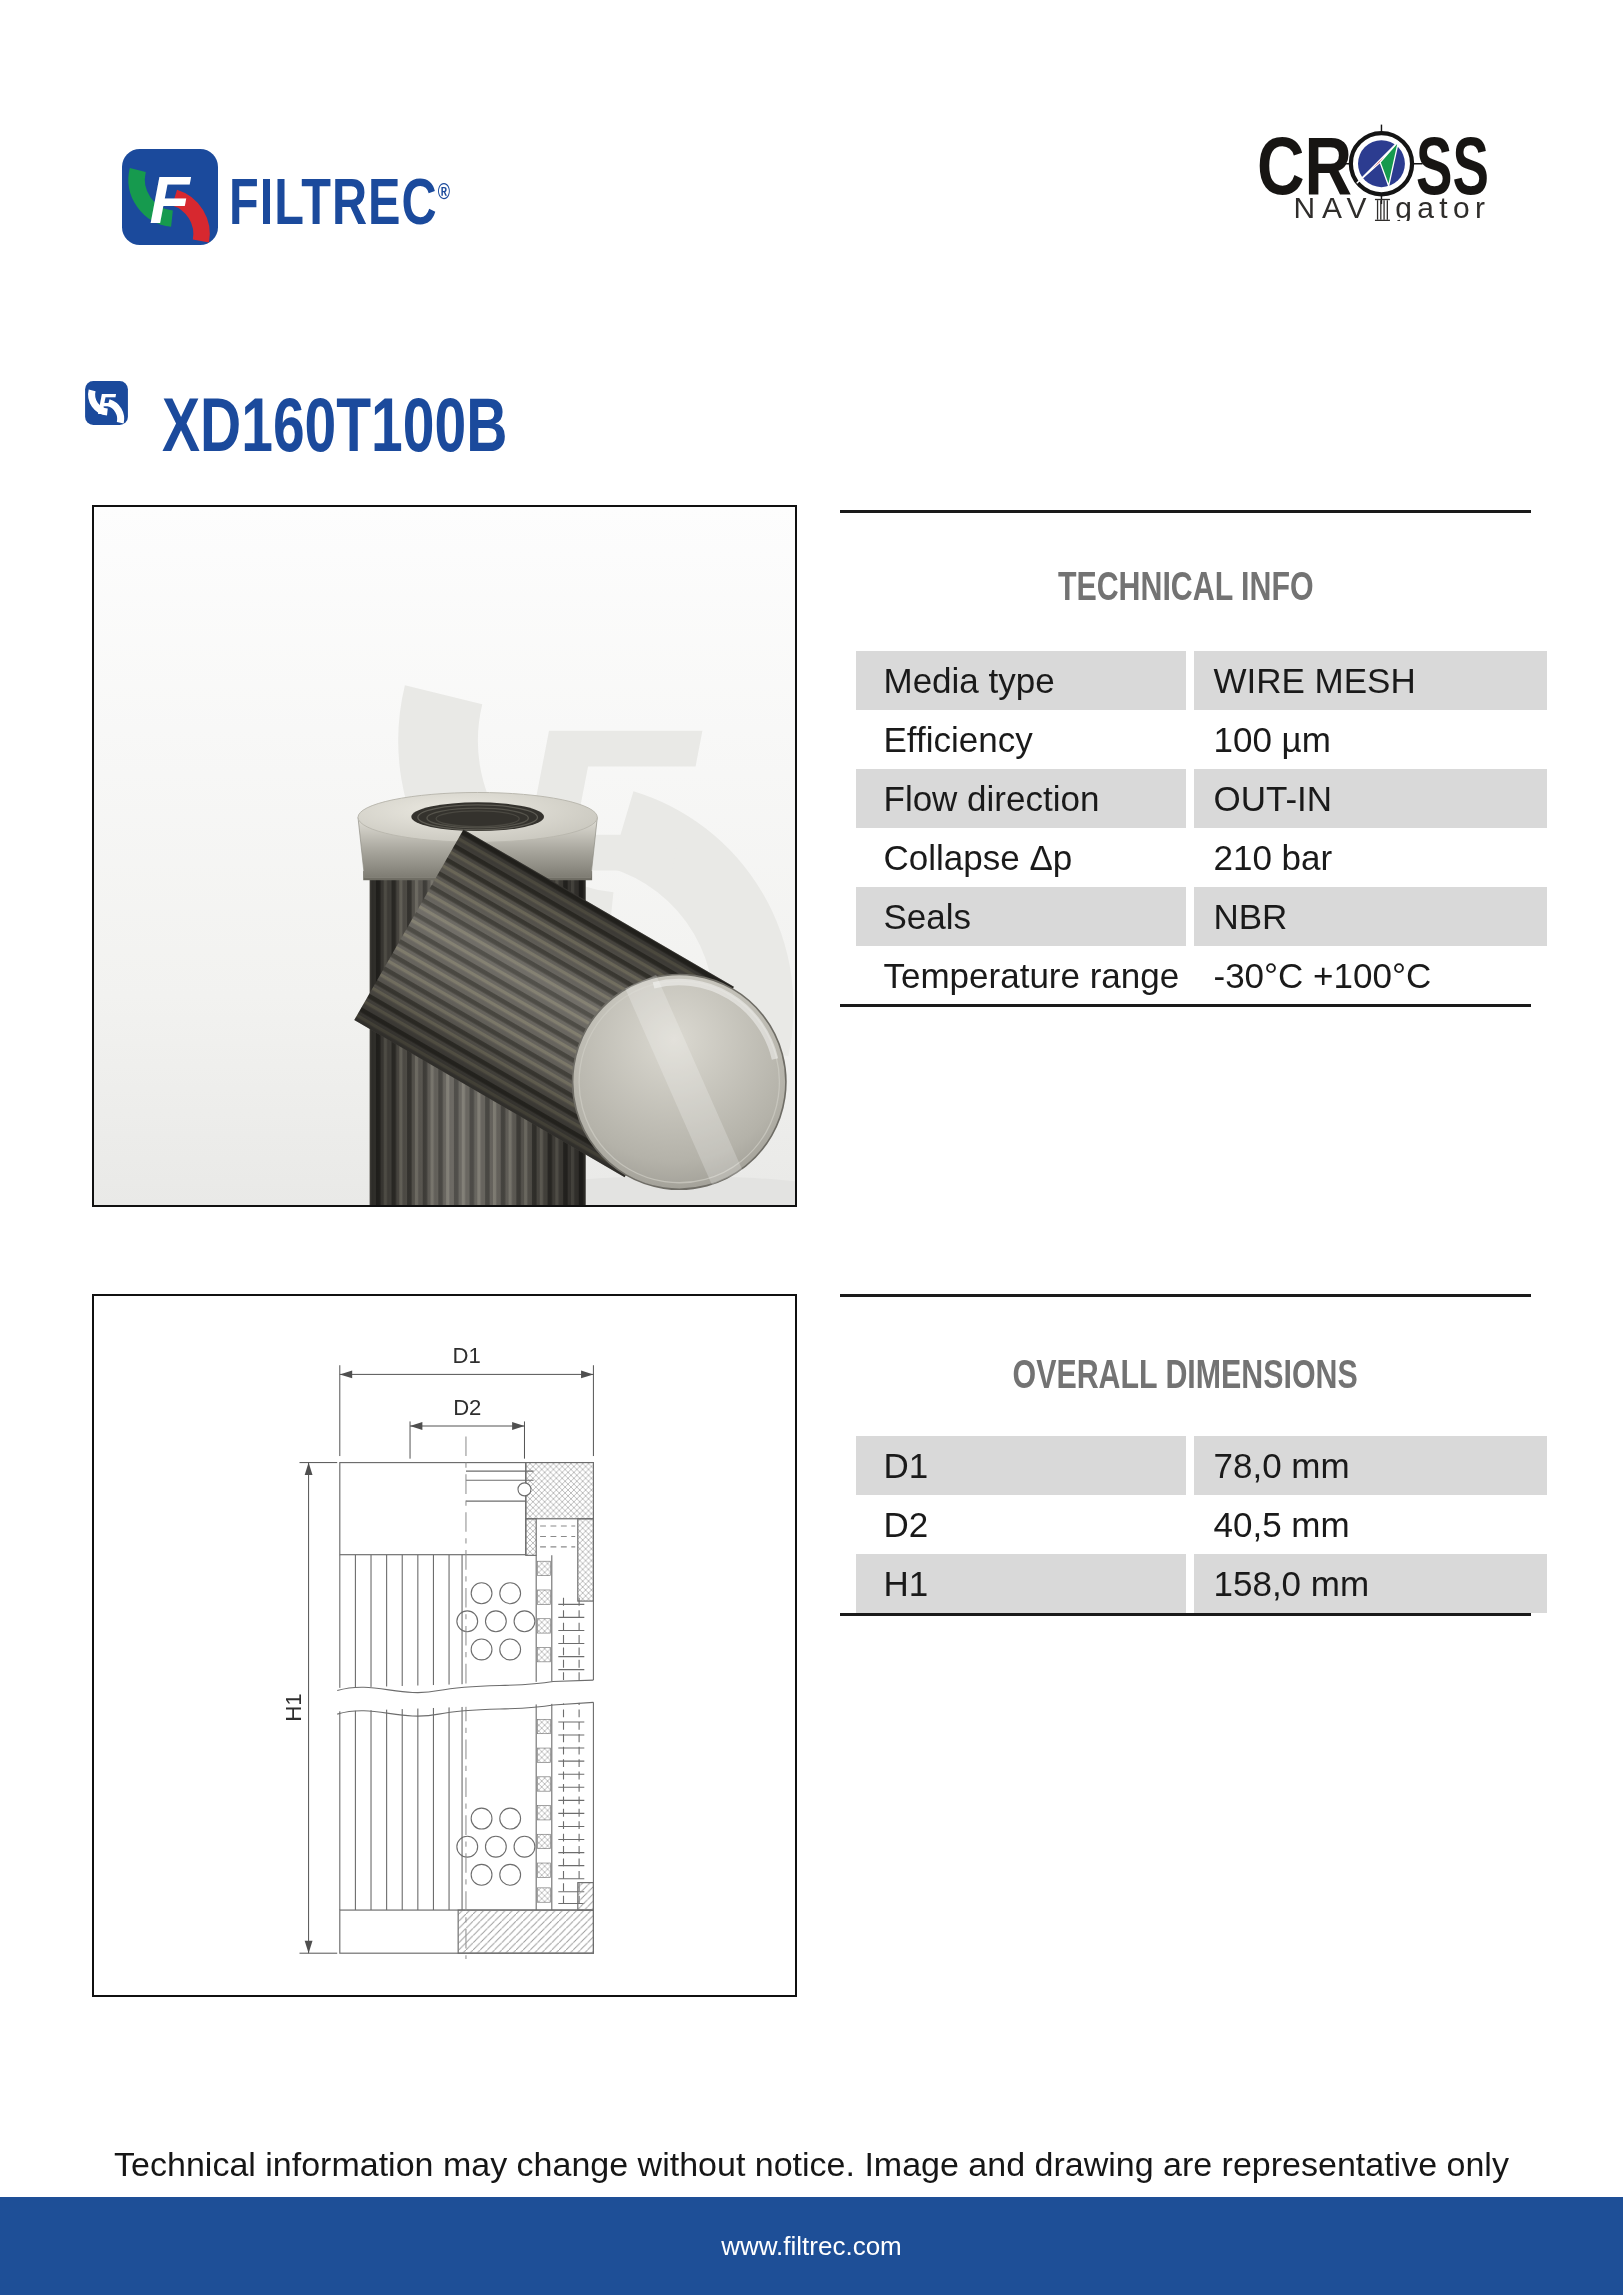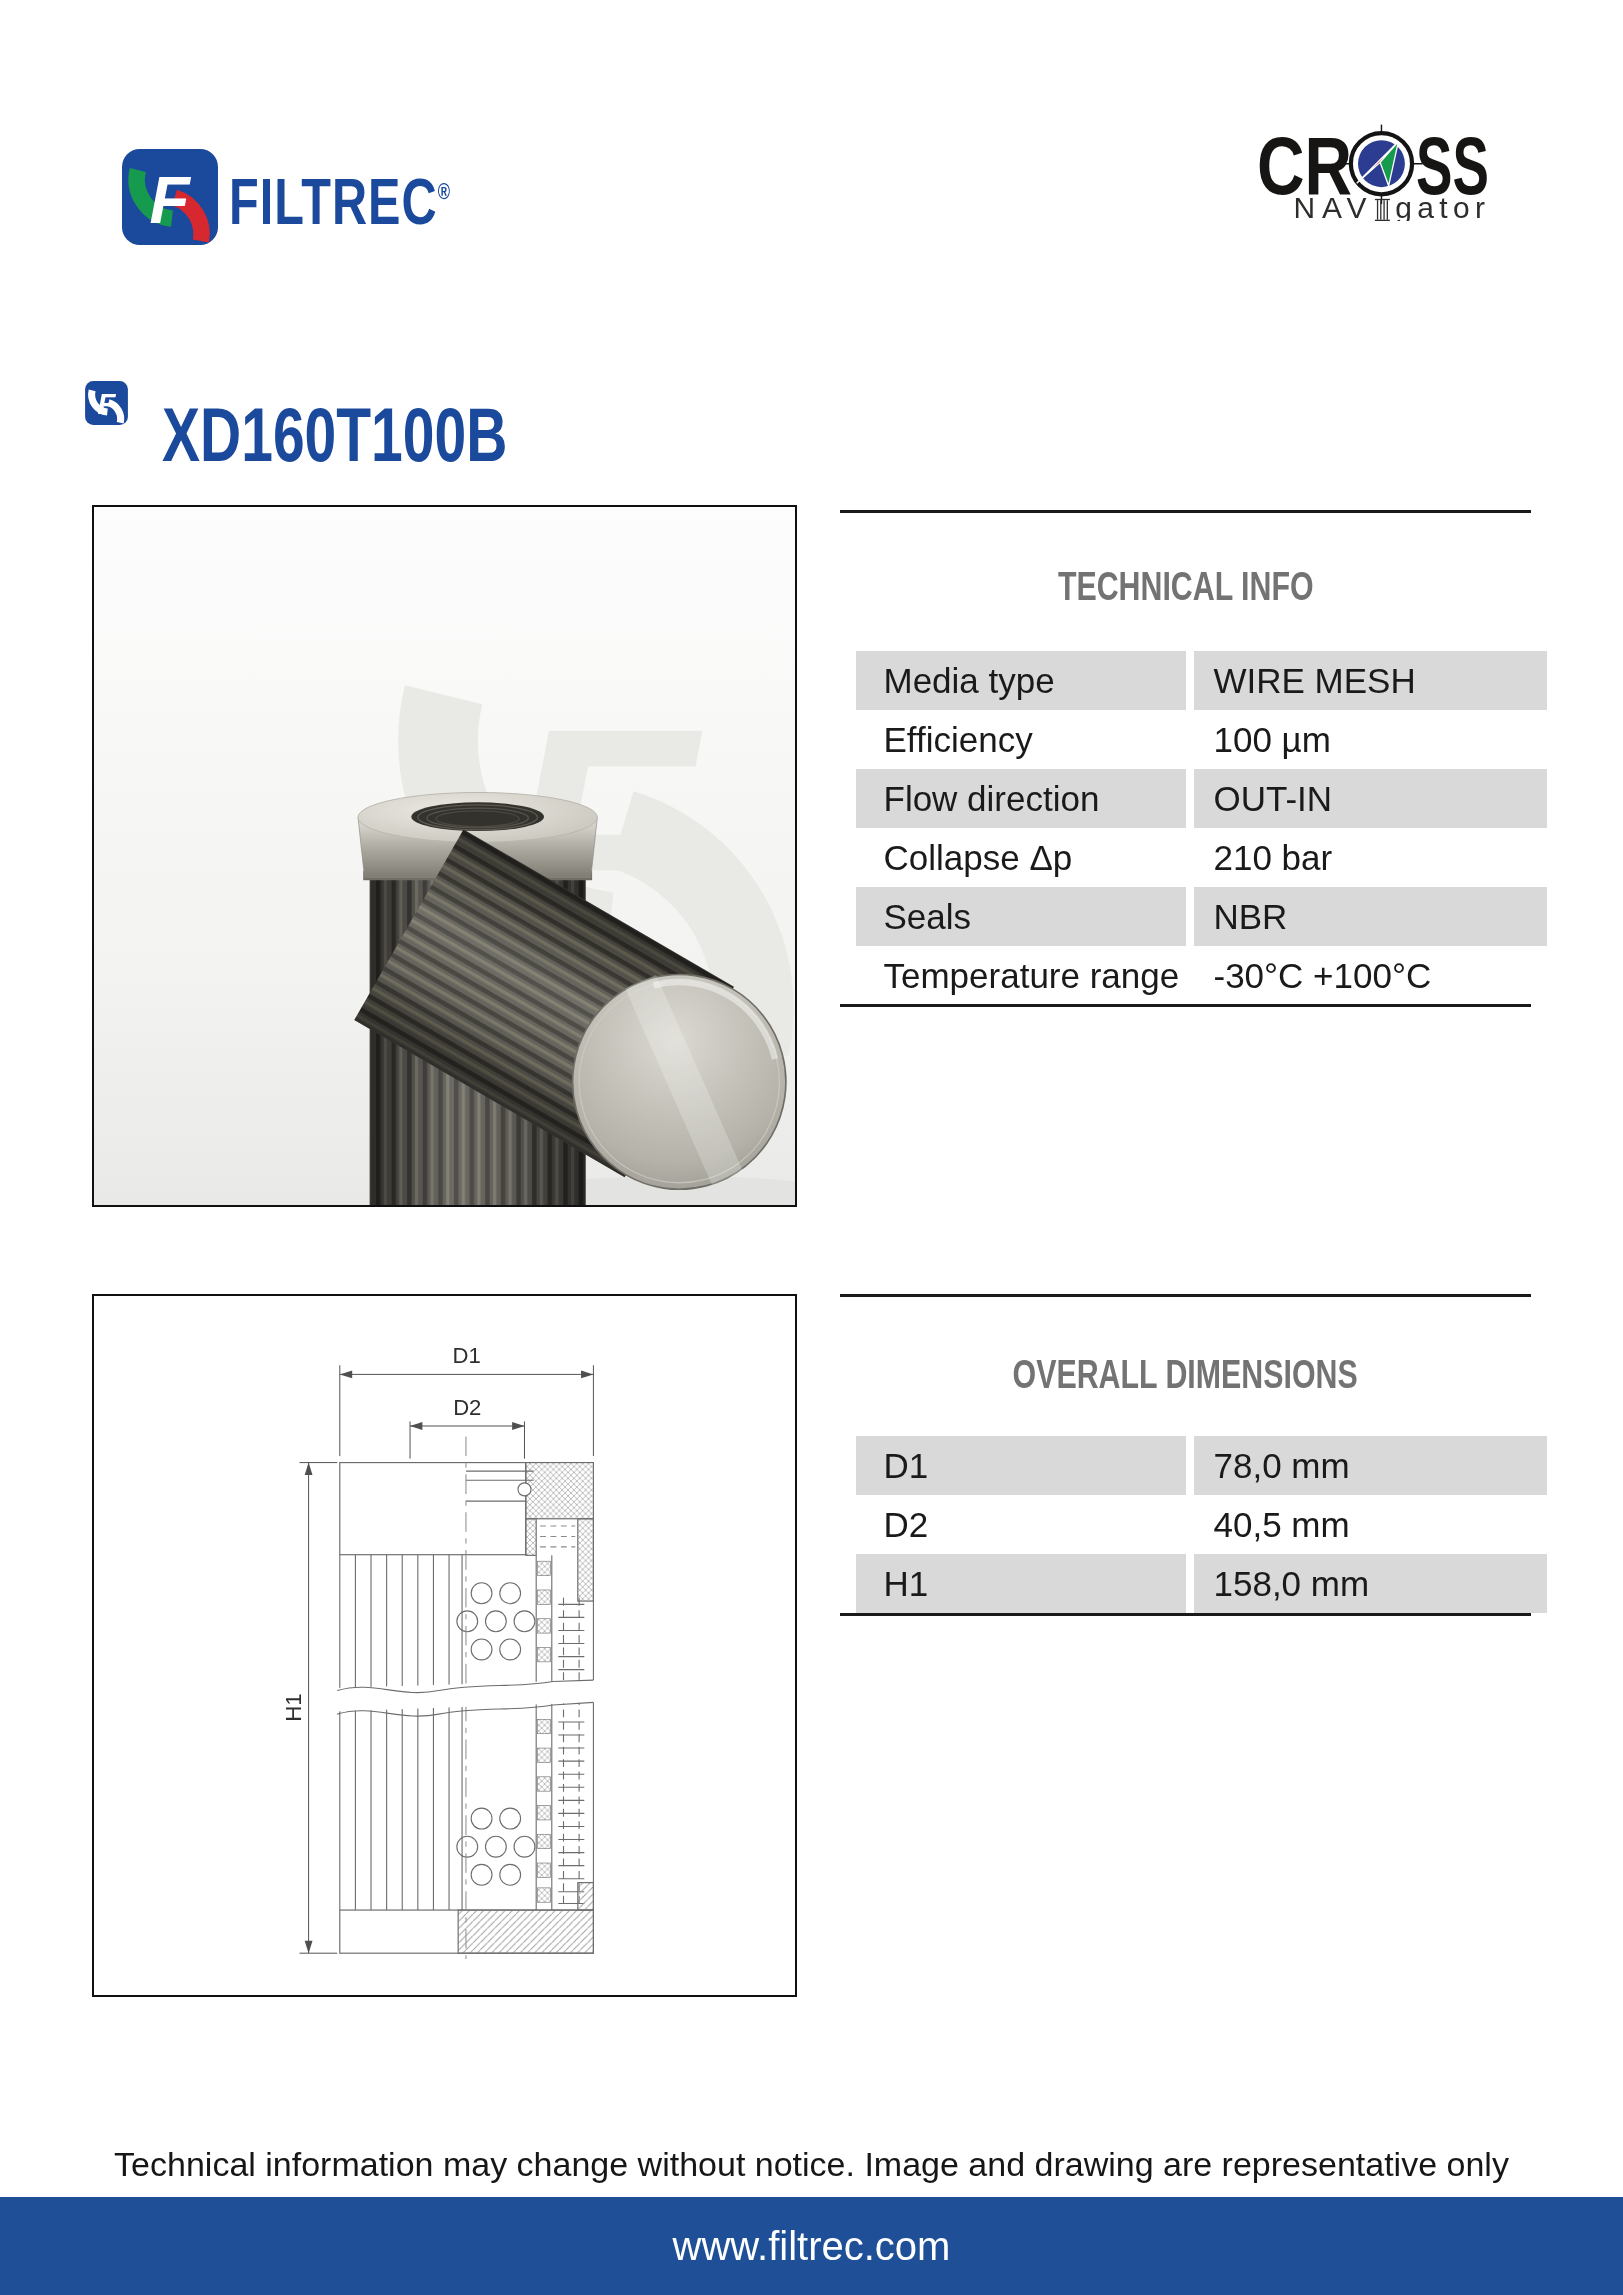--- a/index.html
+++ b/index.html
@@ -11,21 +11,21 @@
   .cond.left{transform:scaleX(0.76);transform-origin:left center;}
 
   
   .brand{position:absolute;left:122px;top:149px;display:flex;align-items:flex-start;gap:10.5px;}
   .brand .wordmark{margin-top:21px;font-size:64px;font-weight:bold;line-height:1;color:#1b4a9c;letter-spacing:1.3px;}
   .brand .reg{font-size:22px;vertical-align:25px;letter-spacing:0;}
   .cross-logo{position:absolute;left:1255px;top:122px;}
 
   
   .product-title{position:absolute;left:85px;top:381px;display:flex;align-items:flex-start;gap:34px;}
-  .product-title .code{margin-top:16px;font-size:76px;font-weight:bold;line-height:1;color:#1b4a9c;}
+  .product-title .code{margin-top:6px;font-size:76px;font-weight:bold;line-height:1;color:#1b4a9c;}
   .product-title .code .cond{transform:scaleX(0.75);transform-origin:left center;}
 
   
   .photo-box{position:absolute;left:92px;top:505px;width:701px;height:698px;border:2px solid #101010;background:#fbfbfa;}
   .drawing-box{position:absolute;left:92px;top:1294px;width:701px;height:699px;border:2px solid #101010;background:#ffffff;}
   .fit{width:100%;height:100%;display:block;}
 
   
   .section{position:absolute;left:840px;width:691px;}
   .section.tech{top:505px;height:504px;}
@@ -45,21 +45,21 @@
   .trow{display:grid;grid-template-columns:330px 353px;column-gap:7.9px;height:59px;}
   .trow .cell{height:100%;display:flex;align-items:center;font-size:35px;color:#1a1a1a;background:transparent;}
   .trow.odd .cell{background:#d9d9d9;}
   .cell.label{padding-left:27.5px;}
   .cell.value{padding-left:19.6px;}
 
   
   .disclaimer{position:absolute;left:0;right:0;top:2149px;text-align:center;
     font-size:34px;line-height:31px;color:#161616;}
   .footer-bar{position:absolute;left:0;top:2197px;width:100%;height:98px;background:#1e4f97;}
-  .footer-bar .url{width:100%;text-align:center;line-height:98px;font-size:40px;color:#ffffff;}
+  .footer-bar .url{width:100%;text-align:center;line-height:98px;font-size:26px;color:#ffffff;}
 
   svg text{font-family:"Liberation Sans", sans-serif;}
 </style>
 </head>
 <body>
 
 <div class="brand">
   <svg width="96" height="96" viewBox="0 0 146 146">
     <defs>
         <clipPath id="rr1">

